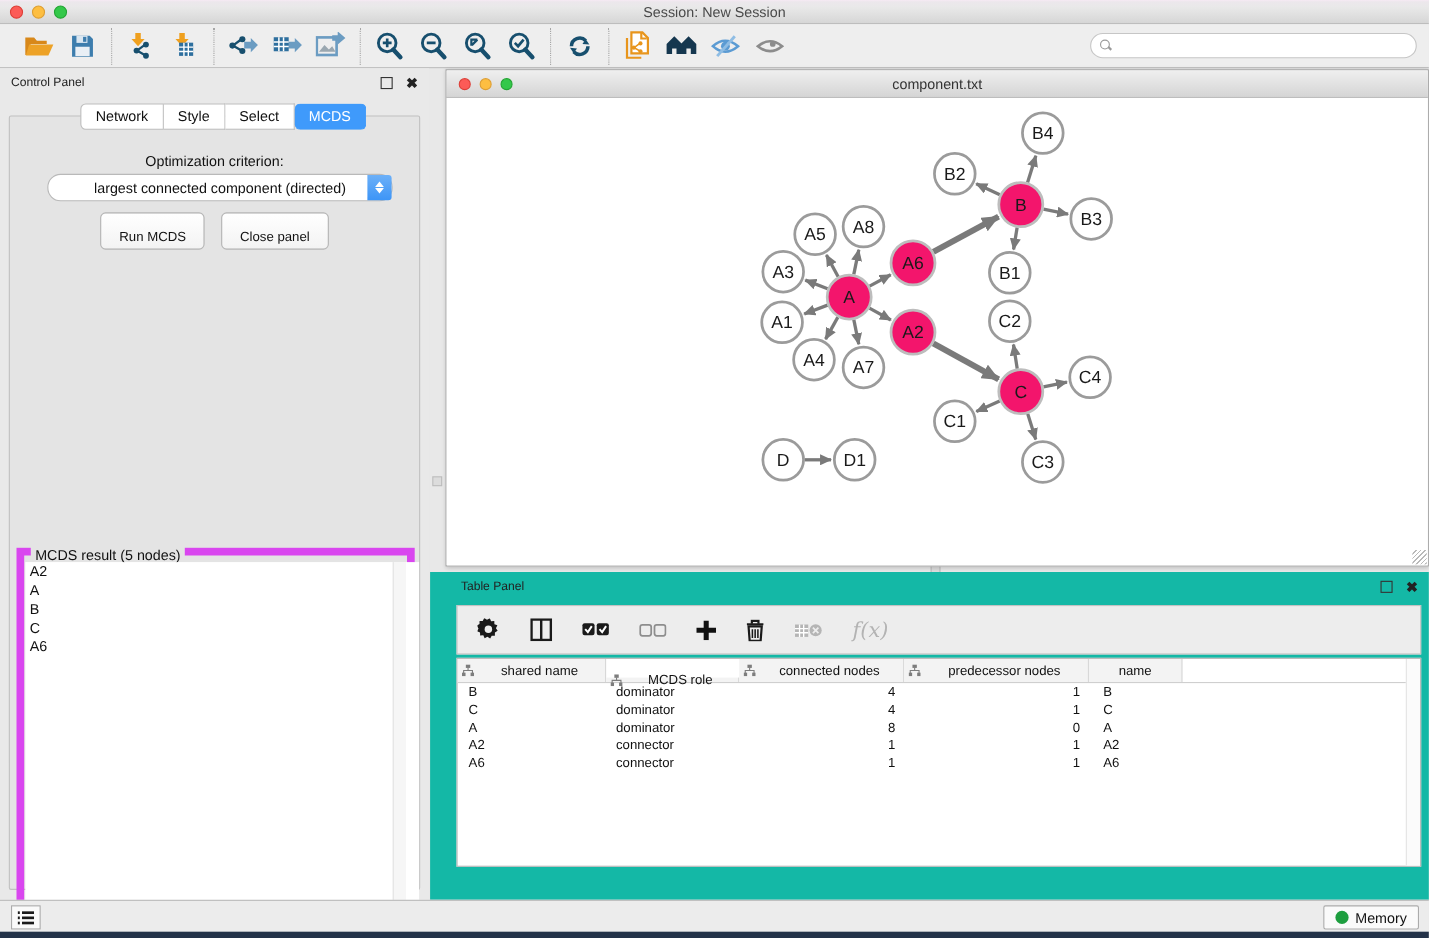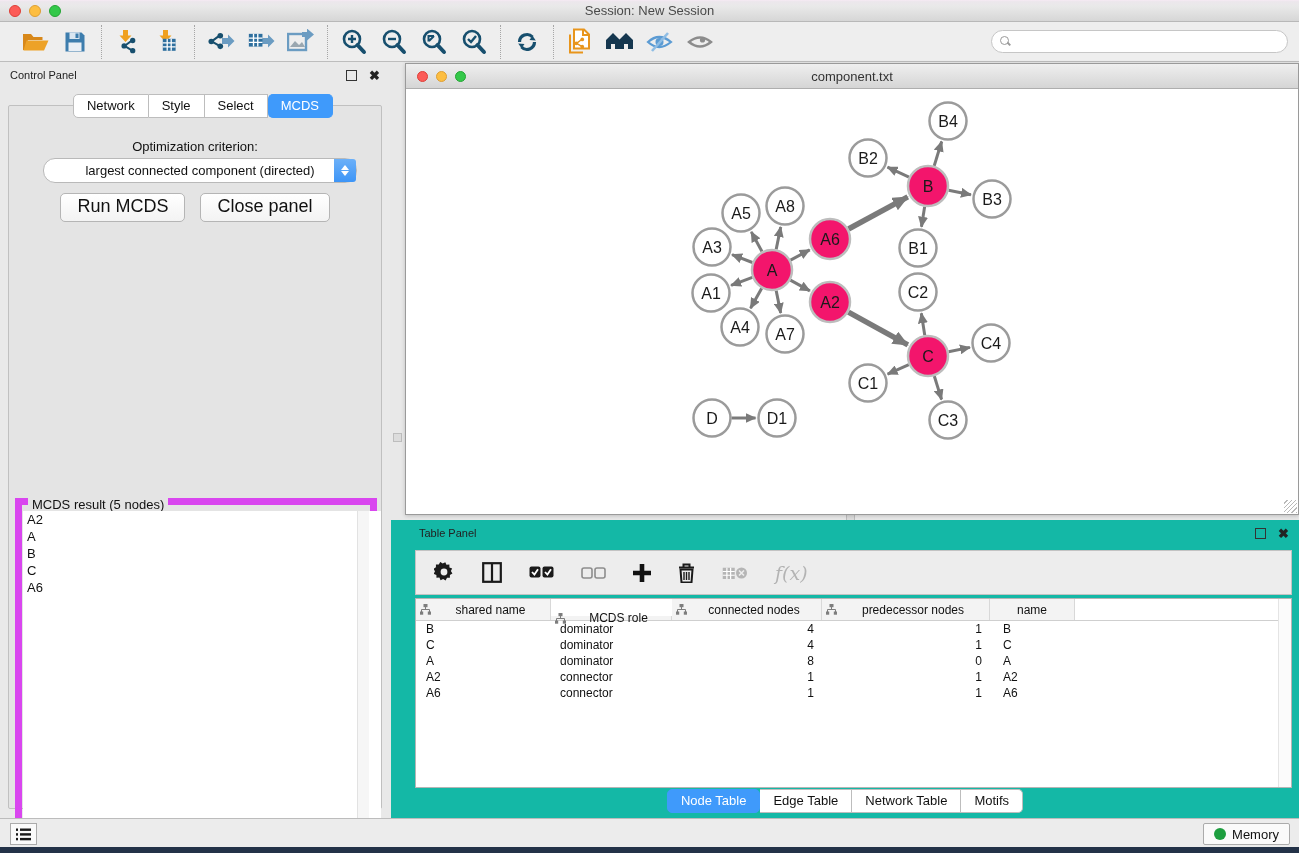--- a/index.html
+++ b/index.html
@@ -48,22 +48,22 @@
   #opt-label { position:absolute; left:0; width:100%; top:33px; text-align:center; font-size:13px; color:#111; }
   #criterion { position:absolute; left:34px; top:52px; width:314px; height:25px; background:#fff;
     border:1px solid #b9b9b9; border-radius:12px; display:flex; align-items:center; cursor:default; }
   #criterion .val { flex:1; font-size:13px; color:#111; padding-left:22px; text-align:center; }
   #criterion .stepper { width:22px; height:23px; background:linear-gradient(#6cb0f8,#3d95f7); border-radius:0 3px 3px 0;
     display:flex; flex-direction:column; align-items:center; justify-content:center; gap:1px; }
   .chev { width:0; height:0; border-left:4px solid transparent; border-right:4px solid transparent; }
   .chev.up { border-bottom:5px solid #fff; }
   .chev.down { border-top:5px solid #fff; }
   .cp-buttons { position:absolute; top:87px; left:0; width:100%; display:flex; justify-content:center; gap:15px; }
-  .push-btn { font-size:18px; color:#111; background:linear-gradient(#ffffff,#f3f3f3); border:1px solid #b5b5b5;
-    border-radius:5px; padding:2px 16px 4px; cursor:default; }
+  .push-btn { font-size:12px; color:#111; background:linear-gradient(#ffffff,#f3f3f3); border:1px solid #b5b5b5;
+    border-radius:5px; padding:14px 16px 4px; cursor:default; }
   #mcds-group { position:absolute; left:6px; top:392px; width:362px; height:338px; border:7px solid #d946ef; }
   #mcds-group .legend { position:absolute; left:6px; top:-8px; background:#e4e4e4; font-size:13px; color:#111; padding:0 4px; }
   #mcds-list { position:absolute; left:1px; top:6px; width:358px; height:329px; background:#fff; overflow:hidden; }
   #mcds-list .item { font-size:13px; color:#111; padding:1px 0 1px 4px; line-height:15px; }
   #mcds-scroll { position:absolute; right:1px; top:6px; width:12px; height:329px; background:#f6f6f6; border-left:1px solid #e2e2e2; }
 
   
   #net-window { position:absolute; left:405px; top:63px; width:894px; height:452px; background:#fff;
     border:1px solid #9a9a9a; box-shadow:0 1px 4px rgba(0,0,0,0.18); }
   #net-titlebar { height:25px; background:linear-gradient(#efefef,#d5d5d5); border-bottom:1px solid #aeaeae;
@@ -632,26 +632,20 @@
           <div class="tr">
             <div class="td" style="width: 135px; flex: 0 0 135px; text-align: left; padding: 0px 0px 0px 10px;">A6</div>
             <div class="td" style="width: 121px; flex: 0 0 121px; text-align: left; padding: 0px 0px 0px 9px;">connector</div>
             <div class="td" style="width: 150px; flex: 0 0 150px; text-align: right; padding: 0px 8px 0px 0px;">1</div>
             <div class="td" style="width: 168px; flex: 0 0 168px; text-align: right; padding: 0px 8px 0px 0px;">1</div>
             <div class="td" style="width: 85px; flex: 0 0 85px; text-align: left; padding: 0px 0px 0px 13px;">A6</div>
           </div>
         </div>
       <div id="tp-scroll"></div>
     </div>
-    <div id="tp-tabs">
-        <div class="seg active">Node Table</div>
-        <div class="seg">Edge Table</div>
-        <div class="seg">Network Table</div>
-        <div class="seg">Motifs</div>
-      </div>
   </div>
 
   <div id="statusbar">
     <div id="list-btn">
       <svg width="15" height="13" viewBox="0 0 15 13">
         <g fill="#1a1a1a">
           <rect x="0" y="0.5" width="2" height="2.4"></rect>
             <rect x="4" y="0.5" width="11" height="2.4"></rect>
           <rect x="0" y="5.2" width="2" height="2.4"></rect>
             <rect x="4" y="5.2" width="11" height="2.4"></rect>

